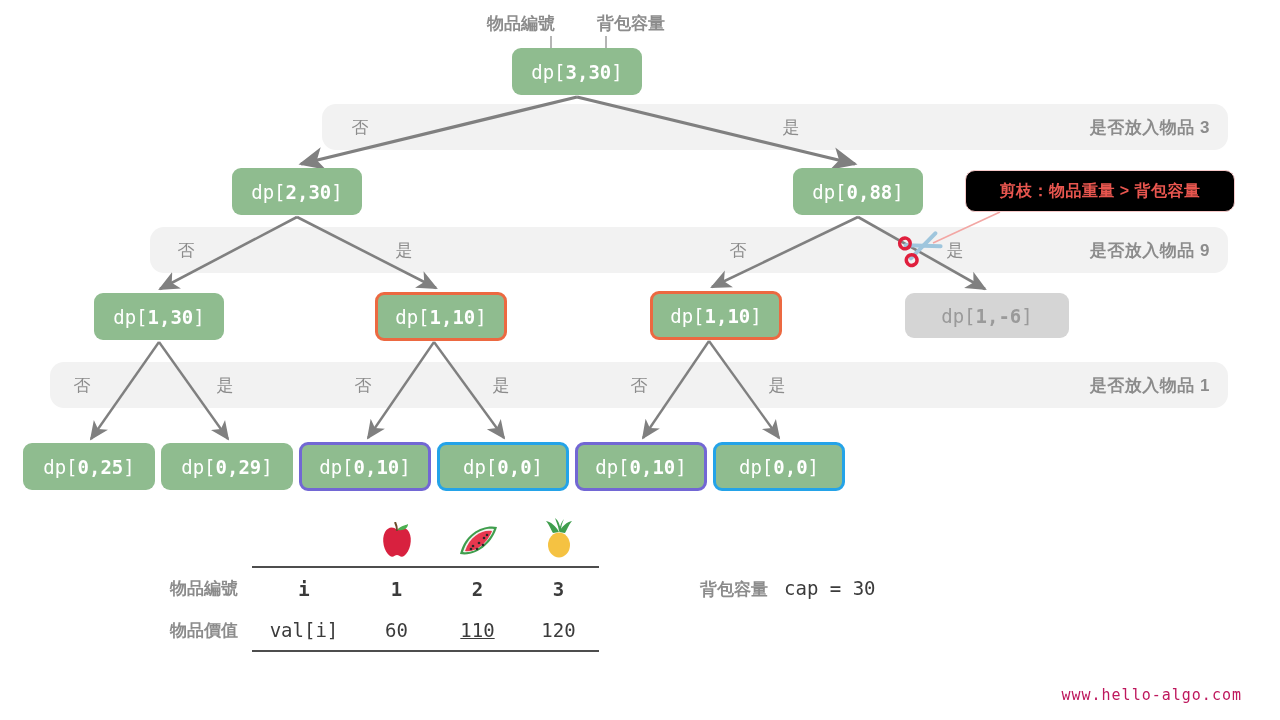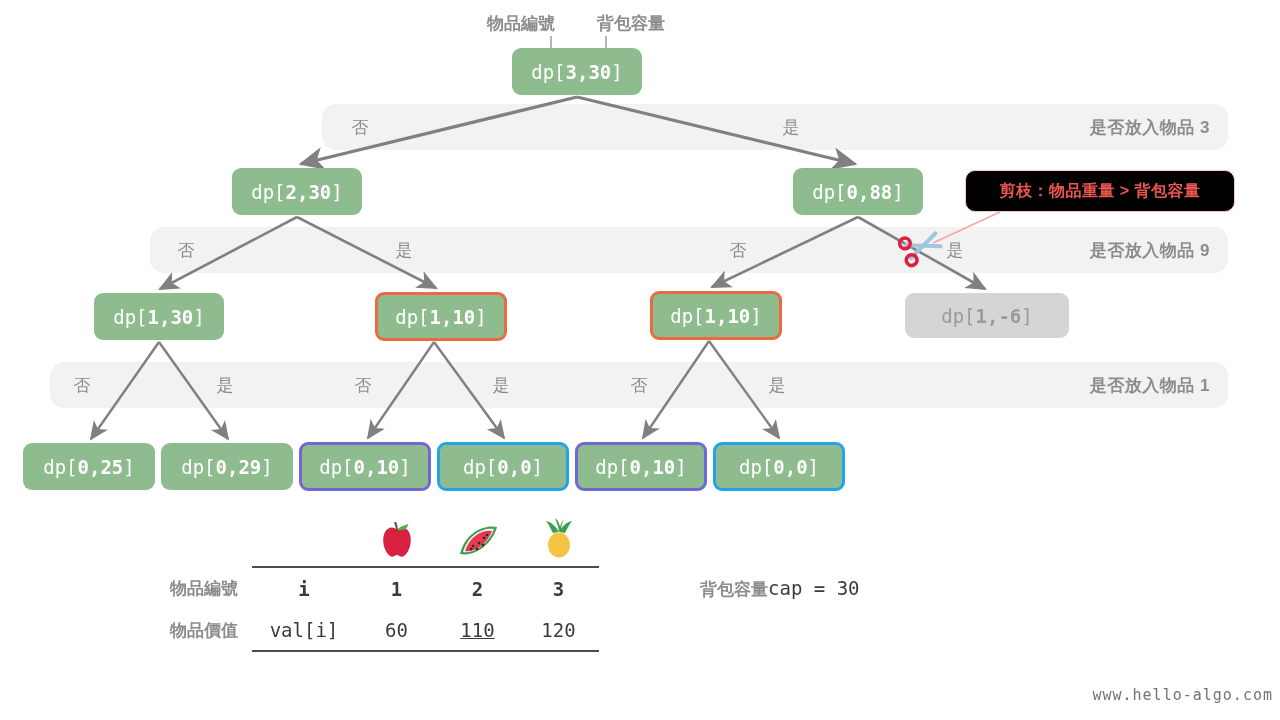--- a/index.html
+++ b/index.html
@@ -81,25 +81,25 @@
   .h-bot{border-bottom:2px solid #4d4d4d;}
   .iconcell{text-align:center;height:44px;vertical-align:bottom;padding-bottom:4px !important;}
   .fruit{display:inline-block;}
 
   .caprow{
     position:absolute;left:700px;top:577px;color:#8c8c8c;
     font-weight:bold;font-size:17px;white-space:nowrap;
   }
   .caprow .mono{
     font-family:"DejaVu Sans Mono","Liberation Mono",monospace;
-    font-weight:normal;color:#3b3b3b;font-size:19px;
+    font-weight:normal;color:#3b3b3b;font-size:19px;margin-left:16px;
   }
 
   .watermark{
-    position:absolute;right:7px;bottom:16px;color:#737373;font-size:15px;
+    position:absolute;right:38px;bottom:16px;color:#be185d;font-size:15px;
     font-family:"DejaVu Sans Mono","Liberation Mono",monospace;
     letter-spacing:1px;white-space:nowrap;
   }
 </style>
 </head>
 <body>
 
 <div id="stage">
 
   <div id="bands-layer" class="layer">

